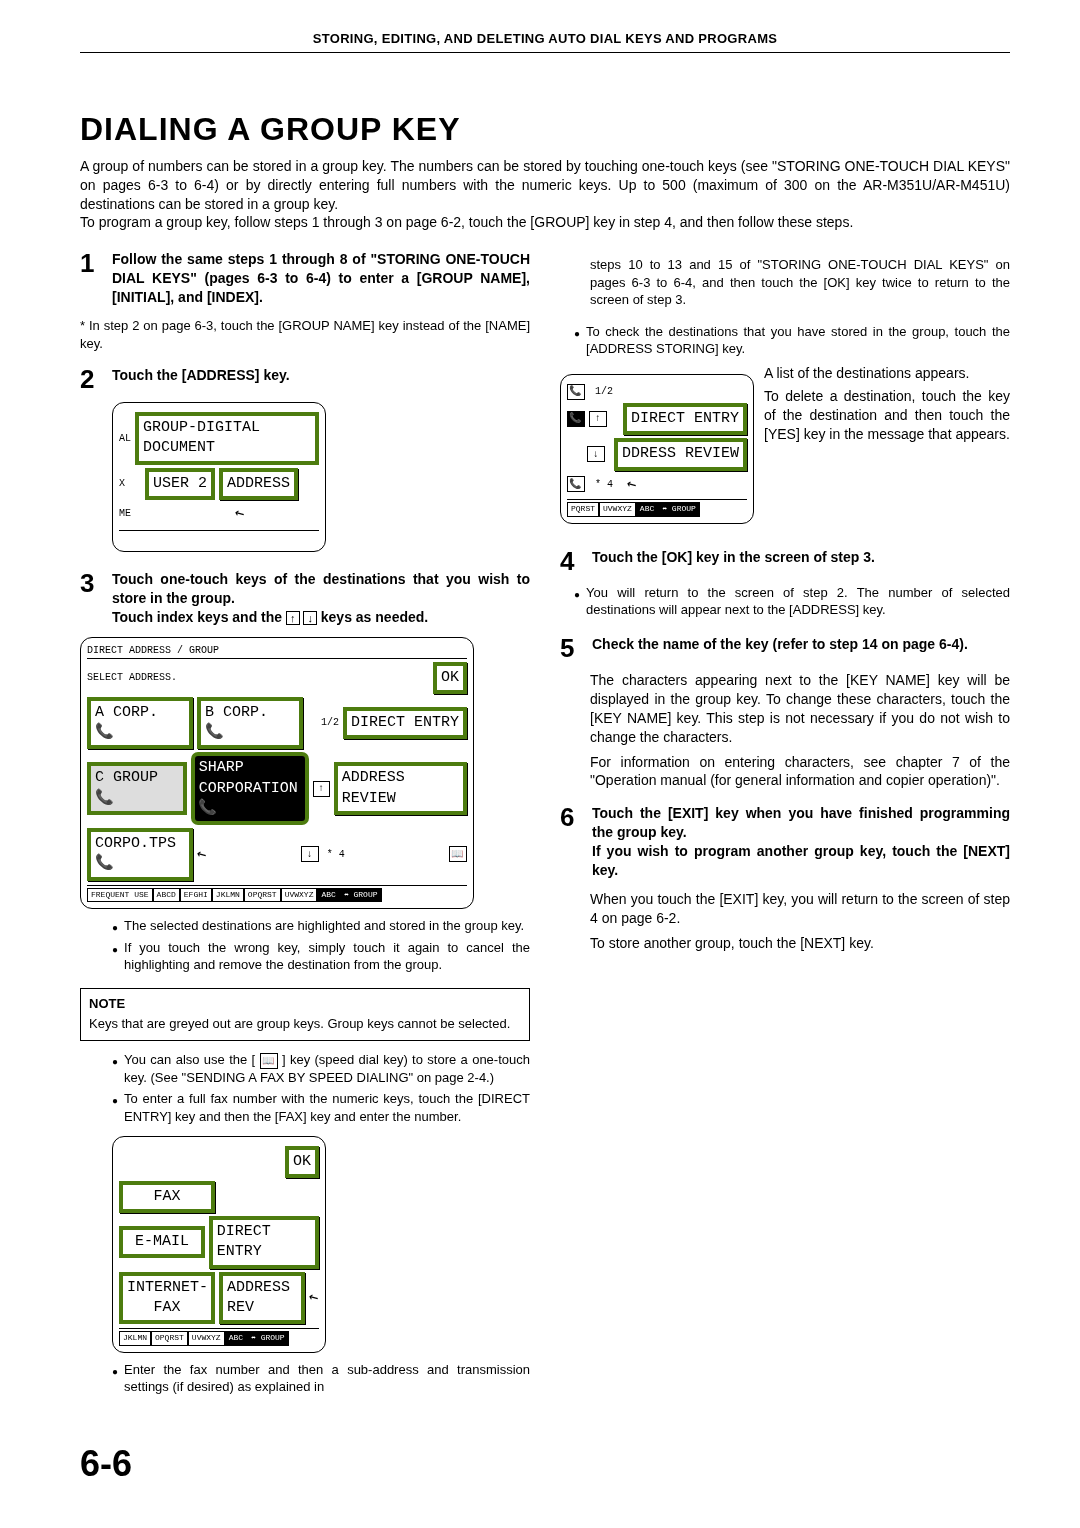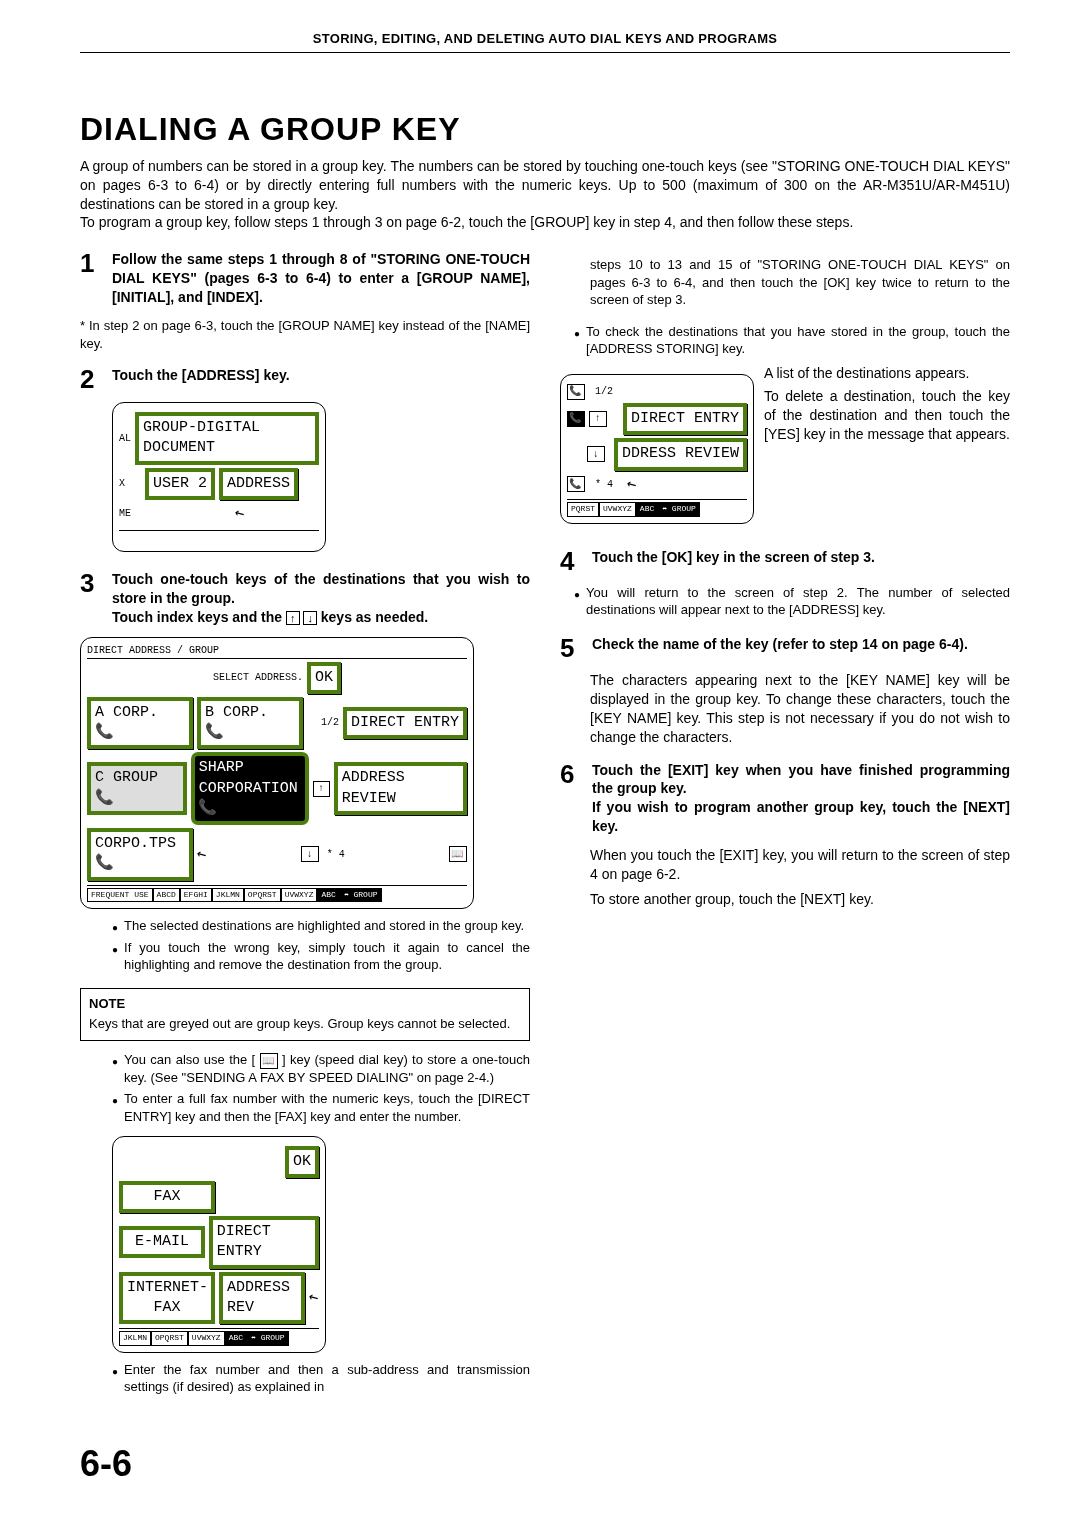--- a/index.html
+++ b/index.html
@@ -156,21 +156,21 @@
         <span>Touch one-touch keys of the destinations that you wish to store in the group.</span><br>
         <span>Touch index keys and the </span>
         <span class="arrow-box">↑</span>
         <span class="arrow-box">↓</span>
         <span> keys as needed.</span>
       </div>
     </div>
 
     <div class="figure" style="width:380px; margin-left:0;">
       <div style="border-bottom:1px solid #000; padding-bottom:0;">DIRECT ADDRESS / GROUP</div>
-      <div class="fig-row" style="justify-content:center;">
+      <div class="fig-row" style="justify-content:space-between;">
         <span>SELECT ADDRESS.</span>
         <span class="fig-btn shadow">OK</span>
       </div>
       <div class="fig-row">
         <span class="fig-btn shadow" style="width:90px;"><span>A CORP.</span> 📞</span>
         <span class="fig-btn shadow" style="width:90px;"><span>B CORP.</span> 📞</span>
         <span style="margin-left:auto;">1/2</span>
         <span class="fig-btn shadow">DIRECT ENTRY</span>
       </div>
       <div class="fig-row">
@@ -313,20 +313,21 @@
     <div class="bullet" style="margin-left:14px;">
         <span class="dot"></span>
       <span>You will return to the screen of step 2. The number of selected destinations will appear next to the [ADDRESS] key.</span>
       </div>
 
     <div class="step" style="margin-top:16px;">
       <div class="step-num">5</div>
       <div class="step-head">Check the name of the key (refer to step 14 on page 6-4).</div>
     </div>
     <div class="sub justify" style="margin-left:30px;">The characters appearing next to the [KEY NAME] key will be displayed in the group key. To change these characters, touch the [KEY NAME] key. This step is not necessary if you do not wish to change the characters.</div>
+    <div class="sub justify" style="margin-left:30px; margin-top:-8px;">For information on entering characters, see chapter 7 of the "Operation manual (for general information and copier operation)".</div>
 
     <div class="step" style="margin-top:10px;">
       <div class="step-num">6</div>
       <div class="step-head justify">
         <span>Touch the [EXIT] key when you have finished programming the group key.</span><br>
         <span>If you wish to program another group key, touch the [NEXT] key.</span>
       </div>
     </div>
     <div class="sub justify" style="margin-left:30px;">When you touch the [EXIT] key, you will return to the screen of step 4 on page 6-2.</div>
     <div class="sub justify" style="margin-left:30px; margin-top:-8px;">To store another group, touch the [NEXT] key.</div>

